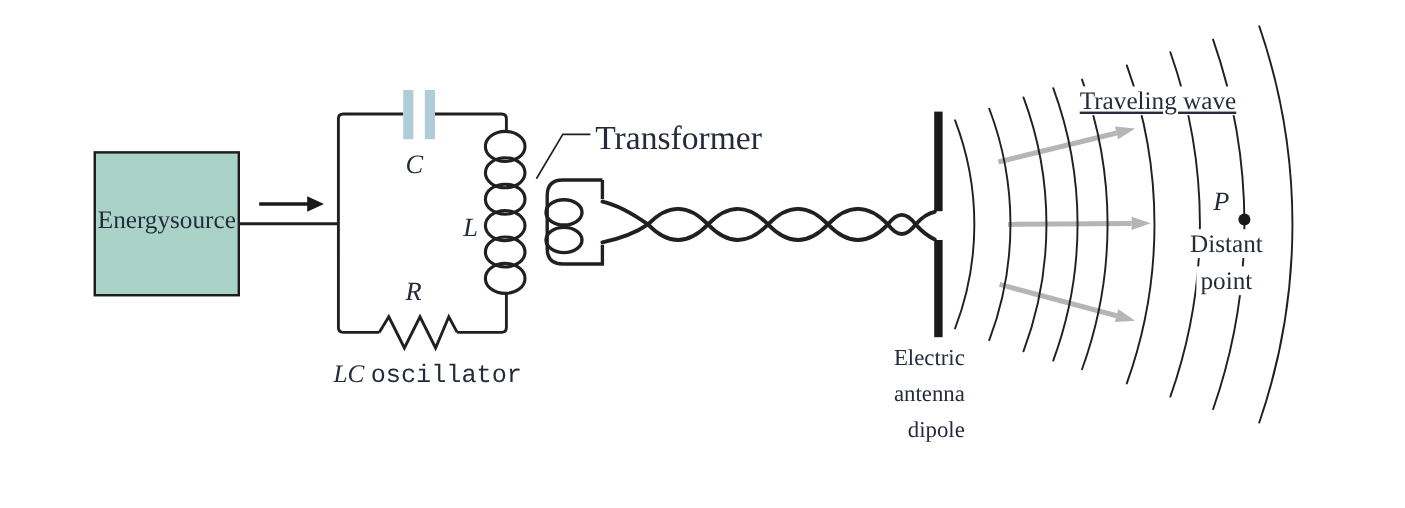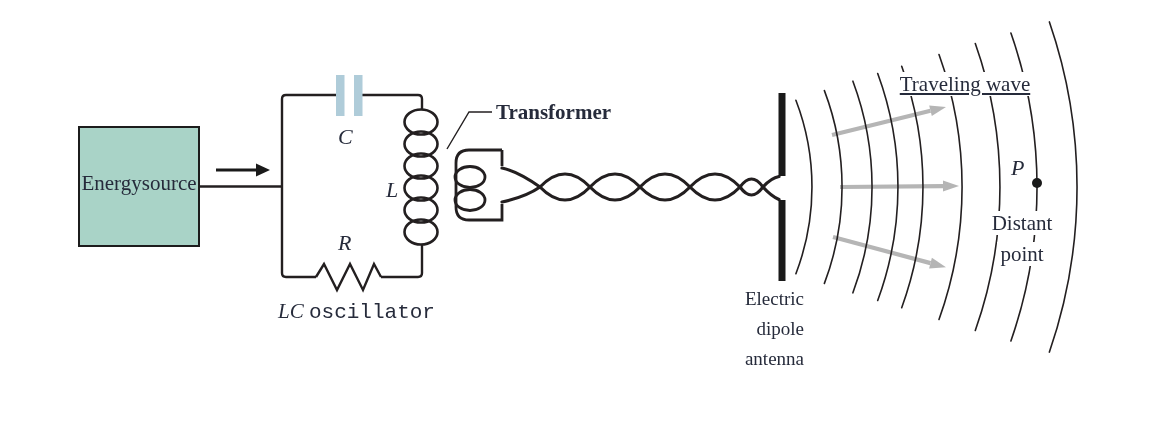--- a/index.html
+++ b/index.html
@@ -16,26 +16,26 @@
   .on-white{background:#ffffff;padding:0 3px;}
   .energy-box{
     position:absolute;left:78px;top:126px;width:122px;height:121px;
     background:#a9d3c7;border:2.5px solid #1c1c1c;box-sizing:border-box;
     display:flex;justify-content:center;align-items:center;
     padding-bottom:6px;font-size:21px;line-height:27px;
   }
   .comp-lbl{position:absolute;font-size:22px;font-style:italic;}
   .lc-caption{position:absolute;left:278px;top:299px;font-size:21px;}
   .lc-caption .rest{margin-left:0.25em;font-family:Liberation Mono, monospace;}
-  .transformer-lbl{position:absolute;left:496px;top:100px;font-size:21px;font-weight:bold;}
+  .transformer-lbl{position:absolute;left:496px;top:100px;font-size:28px;}
   .transmission-lbl{position:absolute;left:563px;top:209px;width:150px;text-align:center;font-size:21px;line-height:28px;}
   .antenna-lbl{position:absolute;left:704px;top:284px;width:100px;text-align:right;font-size:19px;line-height:30px;}
   .traveling-lbl{position:absolute;left:880px;top:72px;width:170px;text-align:center;font-size:21px;text-decoration:underline;}
   .p-lbl{position:absolute;left:1011px;top:155px;font-size:22px;font-style:italic;}
-  .distant-lbl{position:absolute;left:972px;top:208px;width:100px;text-align:center;font-size:21px;line-height:31px;}
+  .distant-lbl{position:absolute;left:972px;top:188px;width:100px;text-align:center;font-size:21px;line-height:31px;}
 </style>
 </head>
 <body>
 
 <div class="canvas">
 
   <svg class="gfx" width="1171" height="423" viewBox="0 0 1171 423">
 
     <g stroke="#b5b5b5" stroke-width="4.2" fill="#b5b5b5" stroke-linecap="butt">
       <path d="M832,135 L930.5,110.8" fill="none"></path>
@@ -118,22 +118,22 @@
 
   <div class="lc-caption">
     <span class="ital">LC</span><span class="rest">oscillator</span>
   </div>
 
   <div class="transformer-lbl">Transformer</div>
 
 
   <div class="antenna-lbl">
     <div>Electric</div>
+    <div>antenna</div>
     <div>dipole</div>
-    <div>antenna</div>
   </div>
 
   <div class="traveling-lbl">
     <span class="on-white">Traveling wave</span>
   </div>
 
   <div class="p-lbl">P</div>
 
   <div class="distant-lbl">
     <div><span class="on-white">Distant</span></div>

